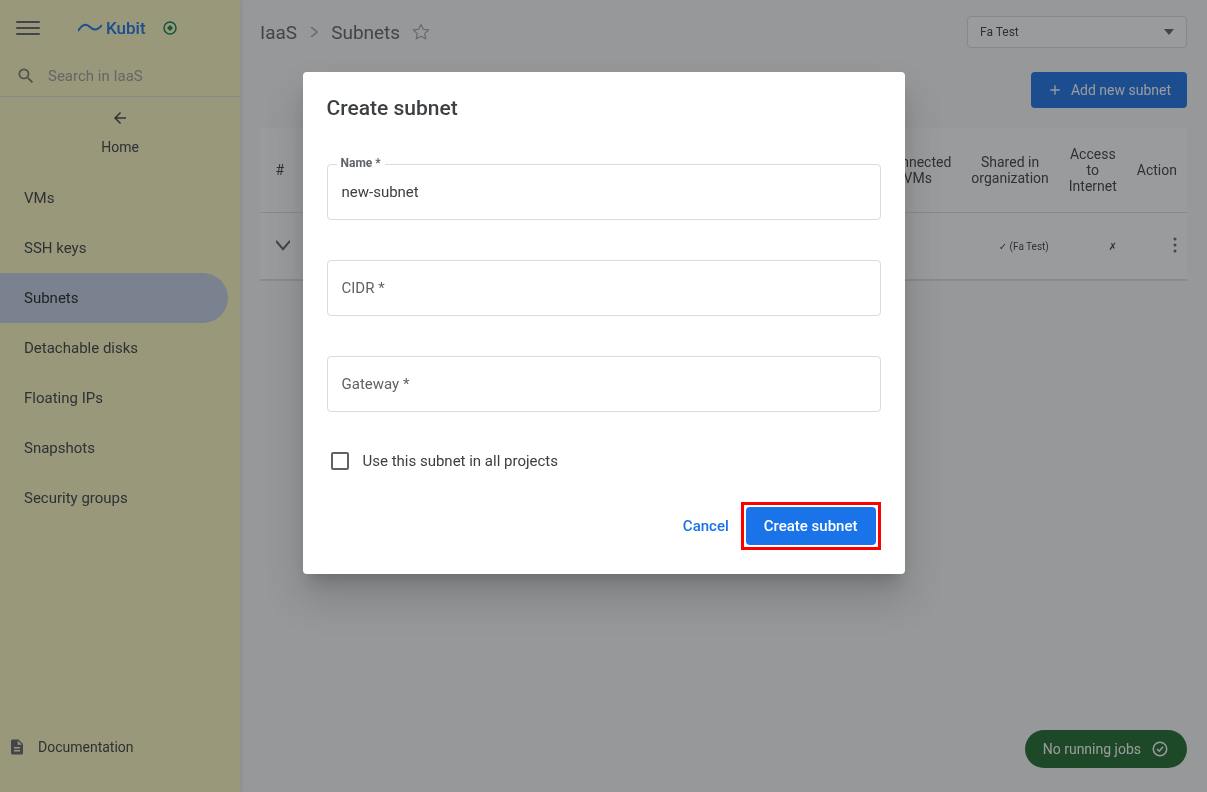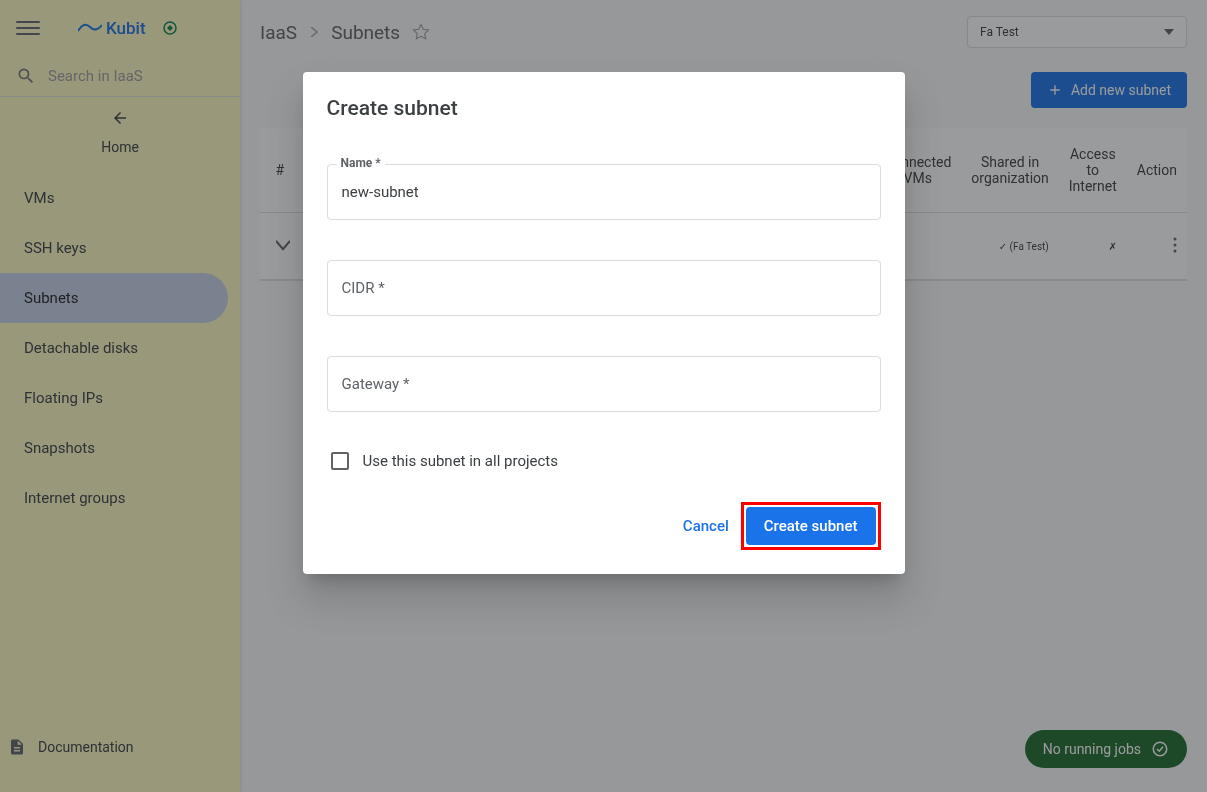--- a/index.html
+++ b/index.html
@@ -363,21 +363,21 @@
       </svg>
     <span>Home</span>
   </div>
   <ul class="nav-list">
     <li class="nav-item">VMs</li>
     <li class="nav-item">SSH keys</li>
     <li class="nav-item active">Subnets</li>
     <li class="nav-item">Detachable disks</li>
     <li class="nav-item">Floating IPs</li>
     <li class="nav-item">Snapshots</li>
-    <li class="nav-item">Internet groups</li>
+    <li class="nav-item">Security groups</li>
   </ul>
   <div class="doc-row">
     <svg width="18" height="18" viewBox="0 0 24 24">
         <path d="M14 2H6c-1.1 0-2 .9-2 2v16c0 1.1.9 2 2 2h12c1.1 0 2-.9 2-2V8l-6-6zM16 18H8v-2h8v2zm0-4H8v-2h8v2zm-3-5V3.5L18.5 9H13z" fill="#5f6368"></path>
       </svg>
     <span>Documentation</span>
   </div>
 </div>
 
 <div class="main">

